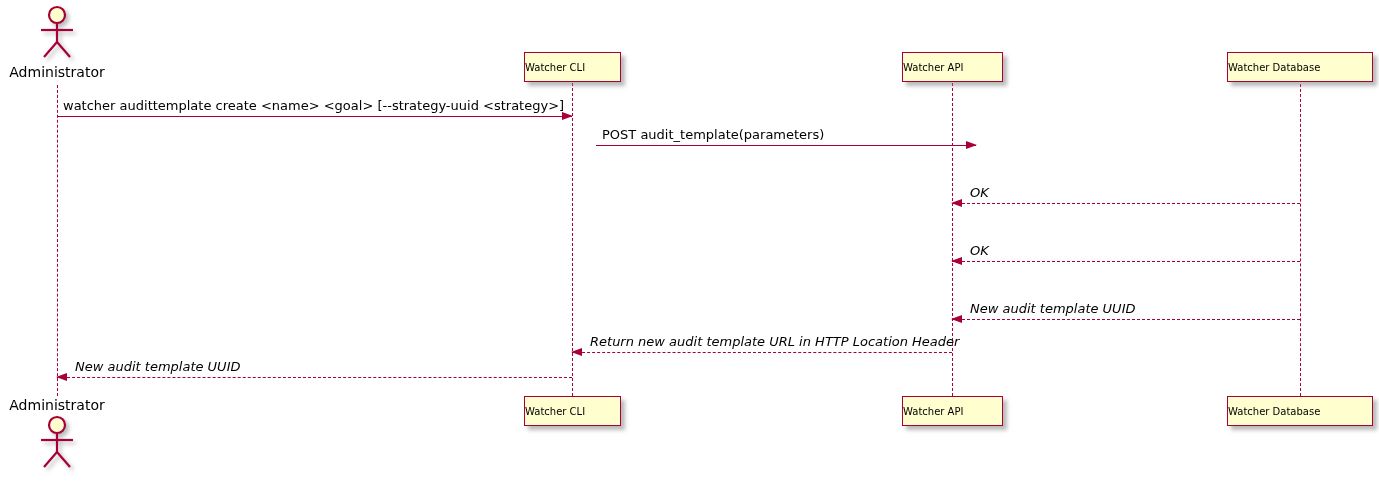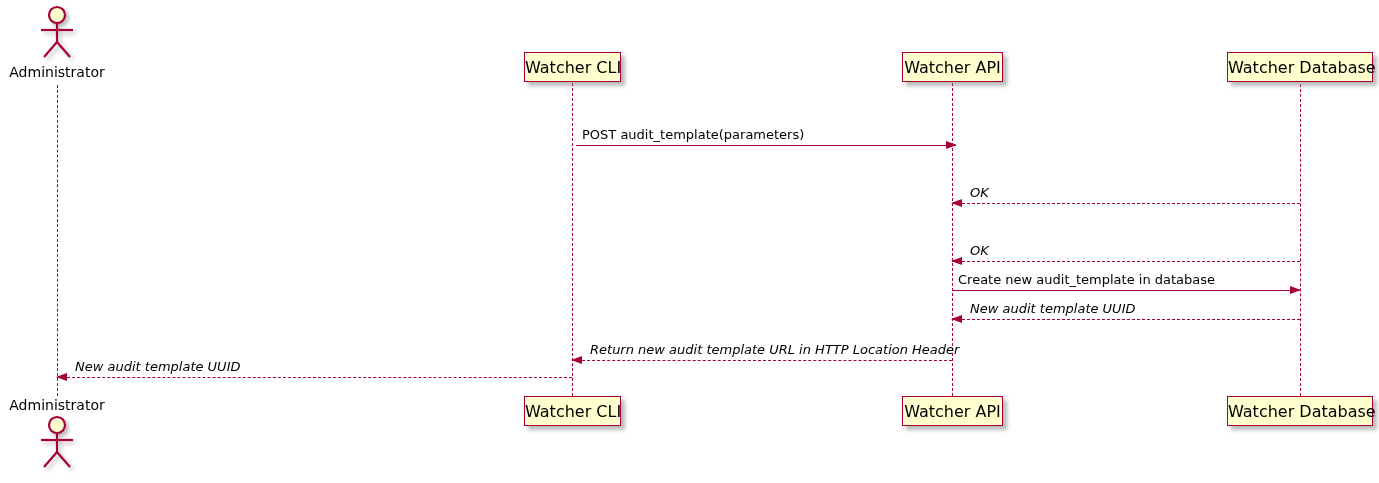--- a/index.html
+++ b/index.html
@@ -11,21 +11,21 @@
   body{font-family:"DejaVu Sans","Liberation Sans",sans-serif;color:var(--txt);}
   .diagram{position:relative;width:1379px;height:483px;background:#ffffff;overflow:hidden;}
 
   
   .lifeline{position:absolute;width:0;border-left:1px dashed var(--line);}
 
   
   .participant{
     position:absolute;height:30px;line-height:30px;box-sizing:border-box;
     background:var(--fill);border:1.6px solid var(--line);
-    text-align:center;font-size:16px;white-space:nowrap;
+    font-size:10px;white-space:nowrap;
     box-shadow:4px 4px 4px rgba(130,130,130,0.55);
   }
 
   
   .actor-figure{position:absolute;filter:drop-shadow(3px 3px 2px rgba(130,130,130,0.55));}
   .actor-label{position:absolute;text-align:center;font-size:14px;white-space:nowrap;}
 
   
   .msg{position:absolute;}
   .msg-label{font-size:13px;line-height:16px;height:17px;padding:0 6px 1px 6px;white-space:nowrap;}
@@ -52,22 +52,28 @@
     <line x1="6" y1="26" x2="38" y2="26" stroke="#A80036" stroke-width="2.2"></line>
     <line x1="22" y1="38" x2="9" y2="53" stroke="#A80036" stroke-width="2.2"></line>
     <line x1="22" y1="38" x2="35" y2="53" stroke="#A80036" stroke-width="2.2"></line>
   </svg>
   <div class="actor-label" style="left:7px;top:64px;width:100px">Administrator</div>
 
   <div class="participant" style="left:524px;top:52px;width:97px">Watcher CLI</div>
   <div class="participant" style="left:902px;top:52px;width:101px">Watcher API</div>
   <div class="participant" style="left:1227px;top:52px;width:146px">Watcher Database</div>
 
+  <div class="msg solid right" style="left:57px;top:98px;width:515px">
+    <div class="msg-label">watcher audittemplate create &lt;name&gt; &lt;goal&gt; [--strategy-uuid &lt;strategy&gt;]</div>
+    <div class="msg-line">
+        <span class="arrowhead right"></span>
+      </div>
+  </div>
 
-  <div class="msg solid right" style="left:576px;top:127px;width:380px">
+  <div class="msg solid right" style="left:596px;top:127px;width:380px">
     <div class="msg-label">POST audit_template(parameters)</div>
     <div class="msg-line">
         <span class="arrowhead right"></span>
       </div>
   </div>
 
 
   <div class="msg dashed left" style="left:952px;top:185px;width:348px">
     <div class="msg-label">OK</div>
     <div class="msg-line">
@@ -76,35 +82,29 @@
   </div>
 
 
   <div class="msg dashed left" style="left:952px;top:243px;width:348px">
     <div class="msg-label">OK</div>
     <div class="msg-line">
         <span class="arrowhead left"></span>
       </div>
   </div>
 
-  <div class="msg solid right" style="left:952px;top:272px;width:348px">
-    <div class="msg-label">Create new audit_template in database</div>
-    <div class="msg-line">
-        <span class="arrowhead right"></span>
-      </div>
-  </div>
 
   <div class="msg dashed left" style="left:952px;top:301px;width:348px">
     <div class="msg-label">New audit template UUID</div>
     <div class="msg-line">
         <span class="arrowhead left"></span>
       </div>
   </div>
 
-  <div class="msg dashed left" style="left:572px;top:342px;width:380px">
+  <div class="msg dashed left" style="left:572px;top:334px;width:380px">
     <div class="msg-label">Return new audit template URL in HTTP Location Header</div>
     <div class="msg-line">
         <span class="arrowhead left"></span>
       </div>
   </div>
 
   <div class="msg dashed left" style="left:57px;top:359px;width:515px">
     <div class="msg-label">New audit template UUID</div>
     <div class="msg-line">
         <span class="arrowhead left"></span>

